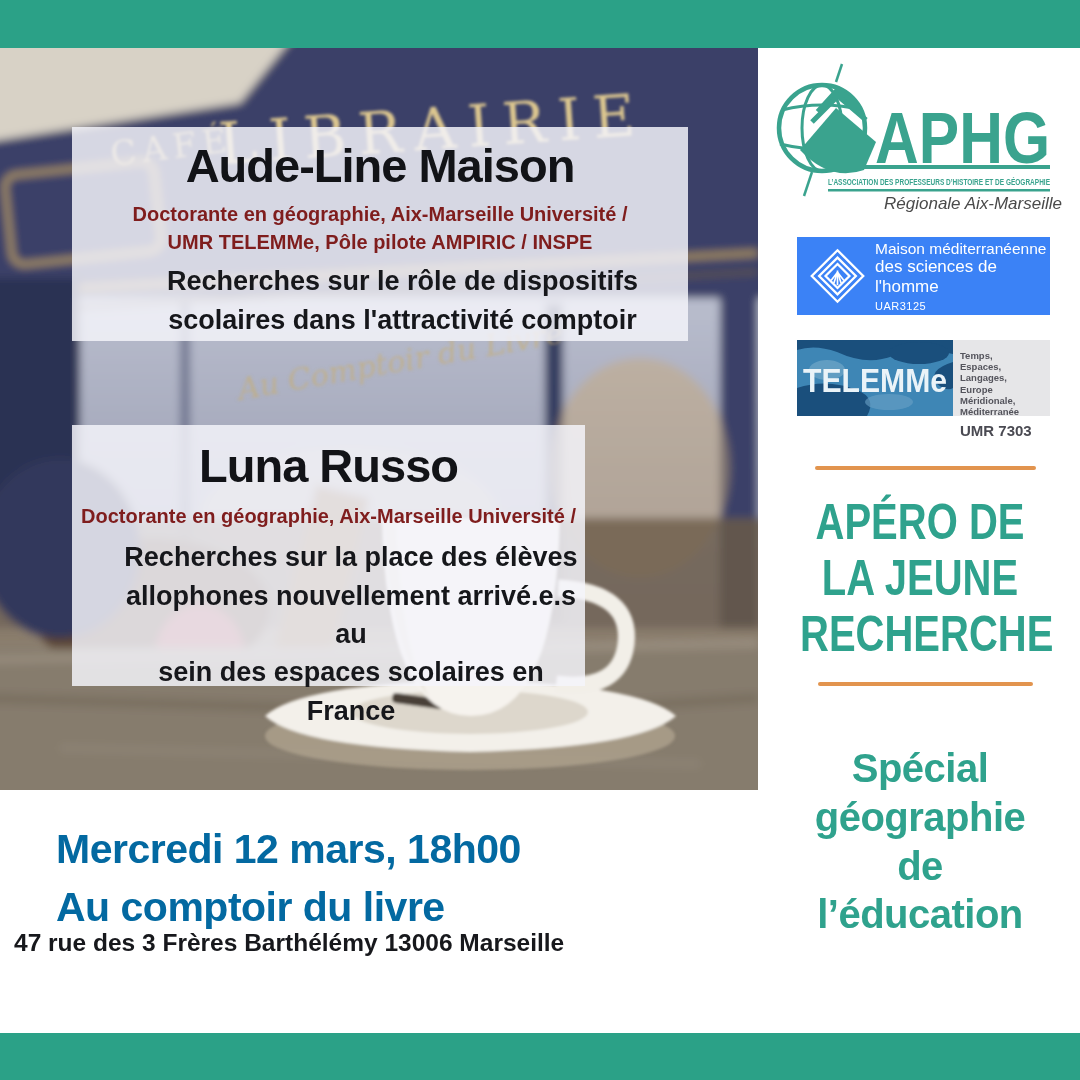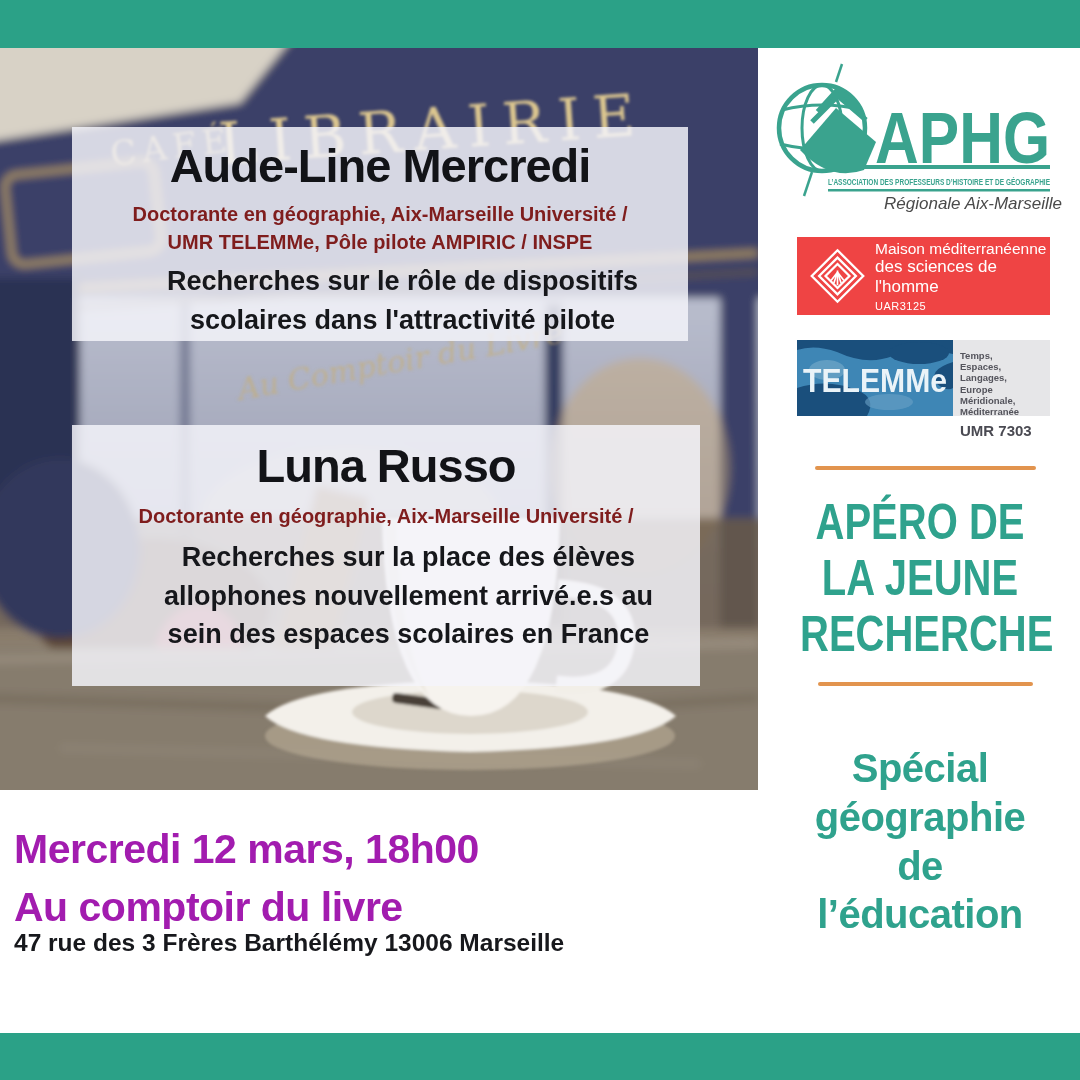--- a/index.html
+++ b/index.html
@@ -18,37 +18,37 @@
 
   
   #photo-region { left:0; top:48px; width:758px; height:742px; overflow:hidden; }
 
   
   .speaker-card {
     background:rgba(244,244,250,0.84);
     text-align:center;
   }
   #speaker-card-1 { left:72px;  top:127px; width:616px; height:214px; padding-top:14px; }
-  #speaker-card-2 { left:72px;  top:425px; width:628px; height:261px; padding-top:16px; }
+  #speaker-card-2 { left:72px;  top:425px; width:513px; height:261px; padding-top:16px; }
   .speaker-name   { font-size:47px; font-weight:800; line-height:1.05; letter-spacing:-1px; color:#121317; }
   .speaker-affil  { margin-top:10px; font-size:20px; font-weight:700; line-height:1.4; color:#7f1d1d; }
   #speaker-card-2 .speaker-affil { margin-top:12px; }
   .speaker-topic  { margin-top:6px; font-size:27px; font-weight:700; line-height:1.42; color:#16171b;padding-left:45px; }
   #speaker-card-2 .speaker-topic { margin-top:8px; }
 
   
   #event-info { left:14px; top:828px; width:720px; }
-  .event-big   { font-size:41px; font-weight:800; letter-spacing:-0.5px; line-height:1.05; color:#a21caf; }
+  .event-big   { font-size:41px; font-weight:800; letter-spacing:-0.5px; line-height:1.05; color:#0369a1;margin-left:42px; }
   #event-venue { margin-top:15px; }
   #event-address { font-size:24.5px; font-weight:700; color:#17181c; }
 
   
   #mmsh-logo {
     left:797px; top:237px; width:253px; height:78px;
-    background:#ef4444; display:flex; align-items:center; padding-left:12px;
+    background:#3b82f6; display:flex; align-items:center; padding-left:12px;
   }
   .mmsh-text { margin-left:9px; color:#ffffff; }
   .mmsh-l1 { font-size:15.5px; line-height:1.15; }
   .mmsh-l2 { font-size:17px;   line-height:1.15; }
   .mmsh-code { font-size:11px; margin-top:4px; letter-spacing:0.5px; }
 
   #telemme-logo { left:797px; top:340px; width:253px; height:76px; display:flex; }
   #telemme-right {
     width:97px; height:76px; background:#e6e6e8; padding:10px 7px;
     color:#54545c;
@@ -130,28 +130,28 @@
         <ellipse cx="470" cy="664" rx="118" ry="22" fill="#ddd7cc"></ellipse>
         <rect x="392" y="648" width="52" height="10" rx="4" fill="#4a4138" transform="rotate(8 418 653)"></rect>
         <path d="M382,470 Q386,668 471,668 Q556,668 560,470 Z" fill="#f6f3ee"></path>
         <path d="M384,470 Q388,600 430,650 Q400,600 396,470 Z" fill="#e4ded2" opacity="0.7"></path>
         <path d="M558,540 Q632,544 626,596 Q620,644 556,636" fill="none" stroke="#f2efe8" stroke-width="17"></path>
       </g>
     </svg>
   </div>
 
   <div id="speaker-card-1" class="abs speaker-card">
-    <div class="speaker-name">Aude-Line Mercredi</div>
+    <div class="speaker-name">Aude-Line Maison</div>
     <div class="speaker-affil">
       <div>Doctorante en géographie, Aix-Marseille Université /</div>
       <div>UMR TELEMMe, Pôle pilote AMPIRIC / INSPE</div>
     </div>
     <div class="speaker-topic">
       <div>Recherches sur le rôle de dispositifs</div>
-      <div>scolaires dans l'attractivité pilote</div>
+      <div>scolaires dans l'attractivité comptoir</div>
     </div>
   </div>
 
   <div id="speaker-card-2" class="abs speaker-card">
     <div class="speaker-name">Luna Russo</div>
     <div class="speaker-affil">
       <div>Doctorante en géographie, Aix-Marseille Université /</div>
     </div>
     <div class="speaker-topic">
       <div>Recherches sur la place des élèves</div>

